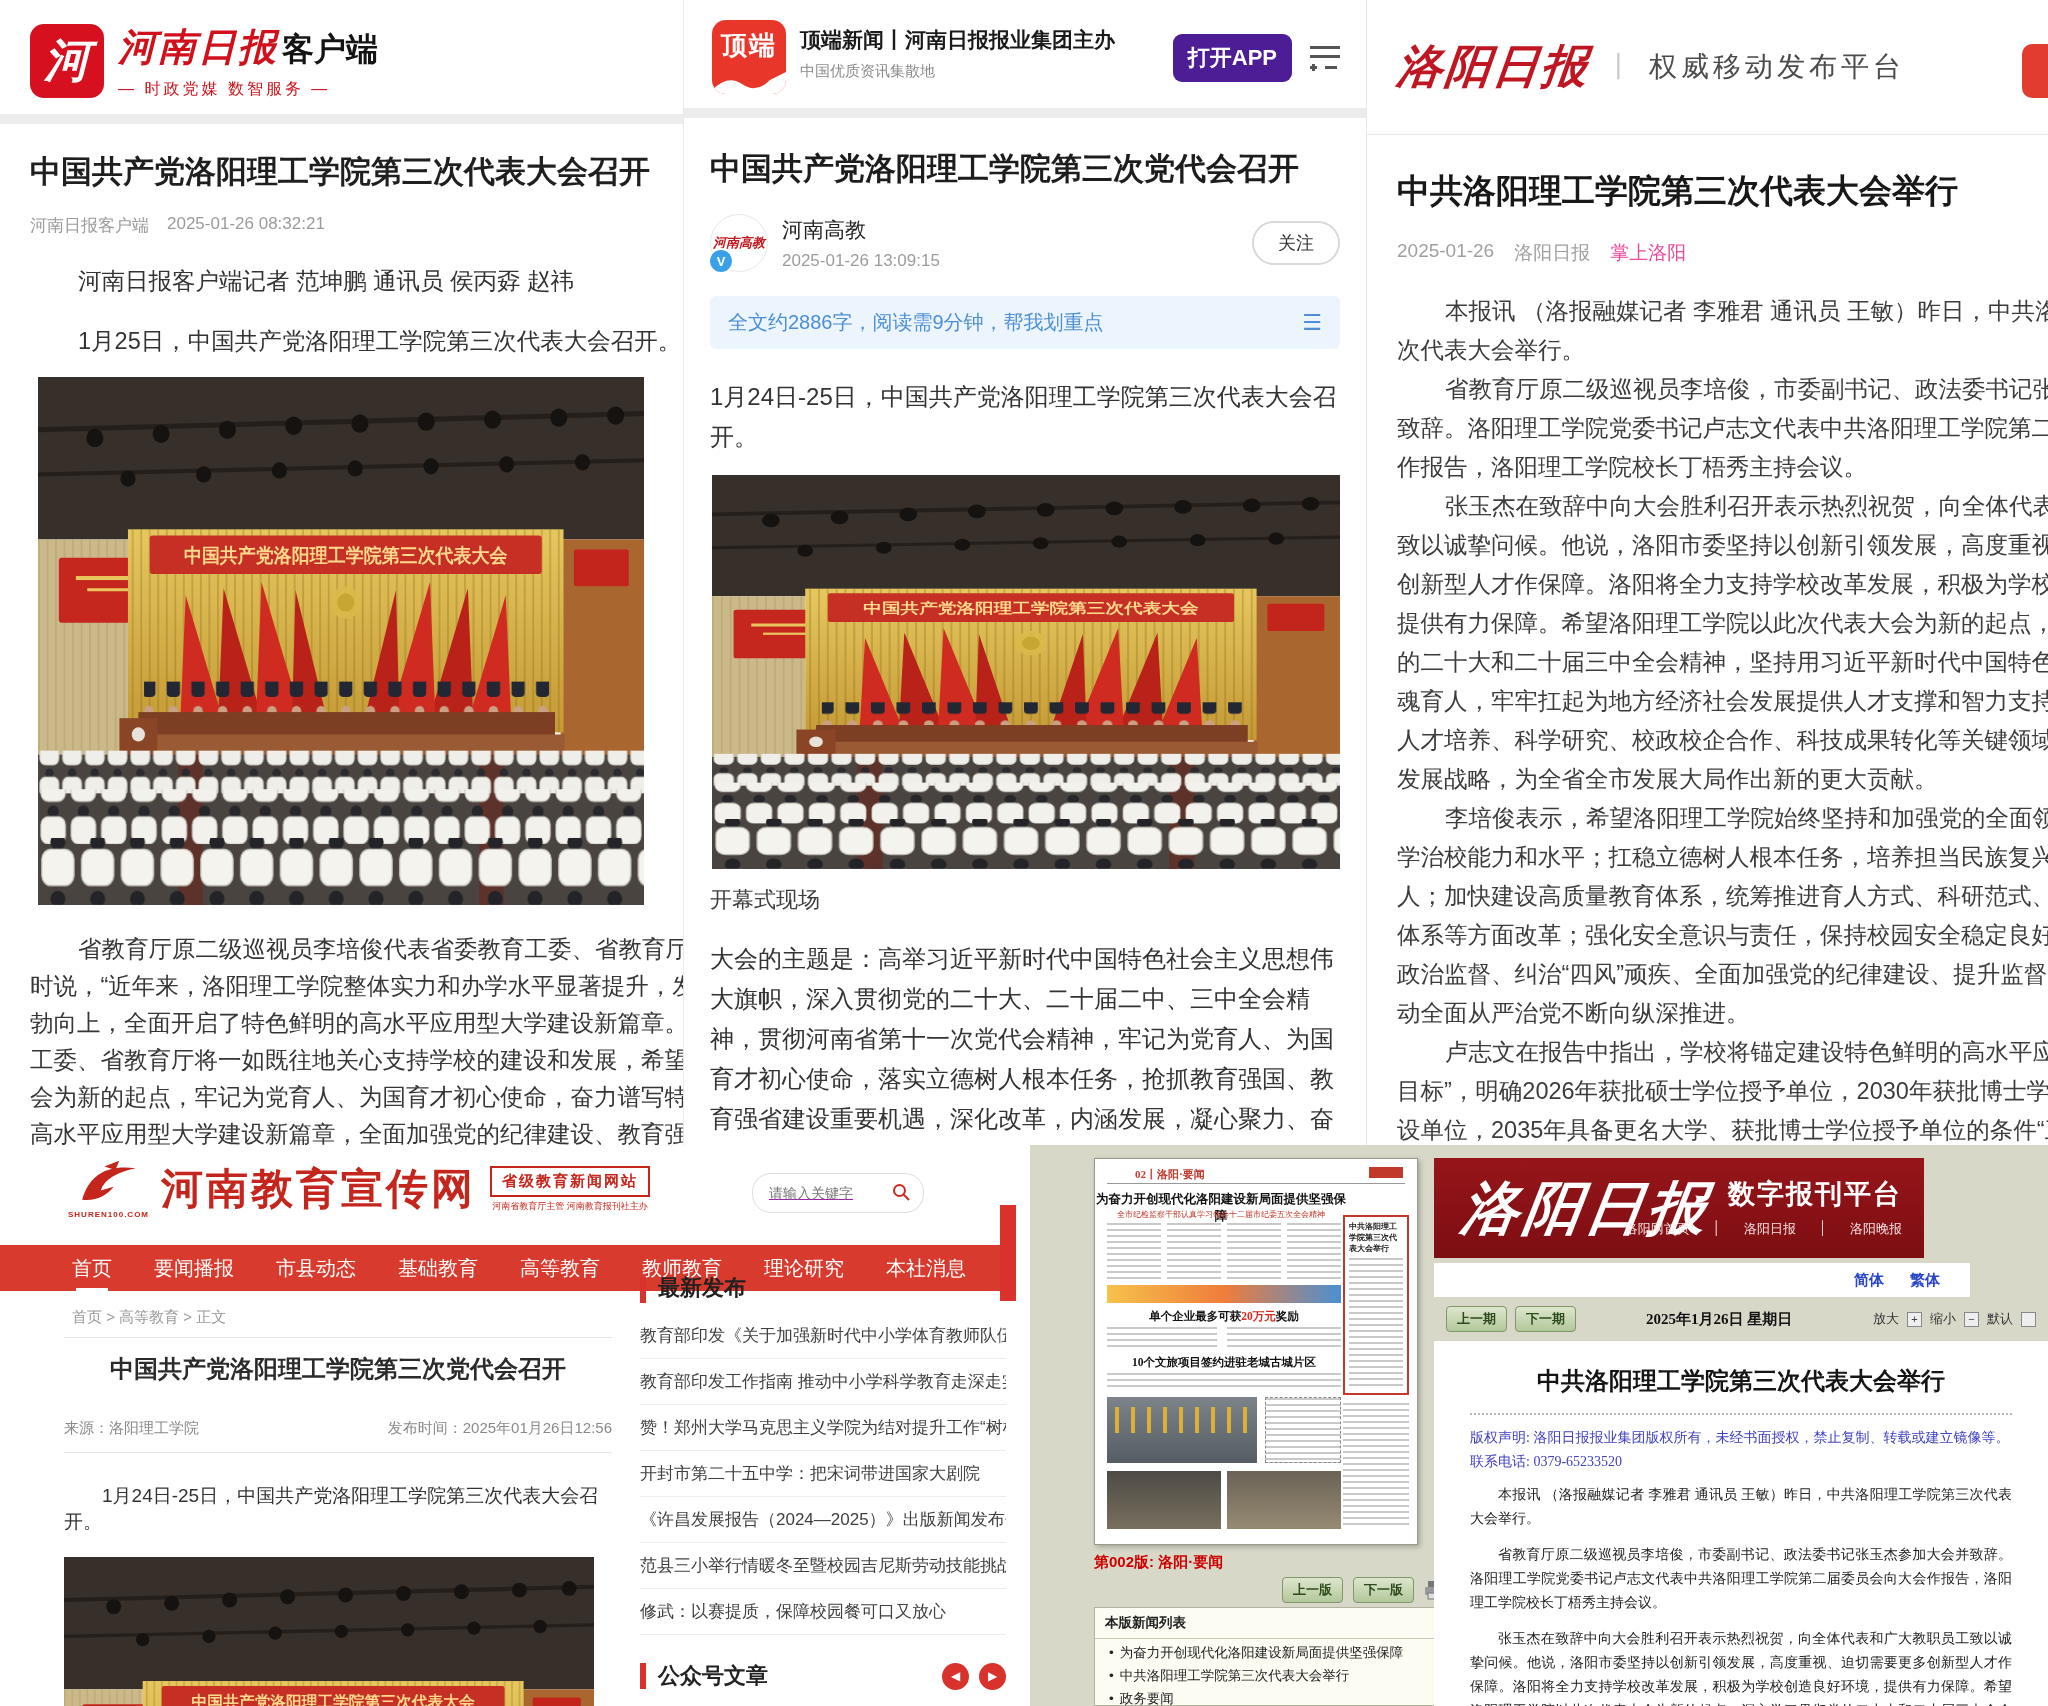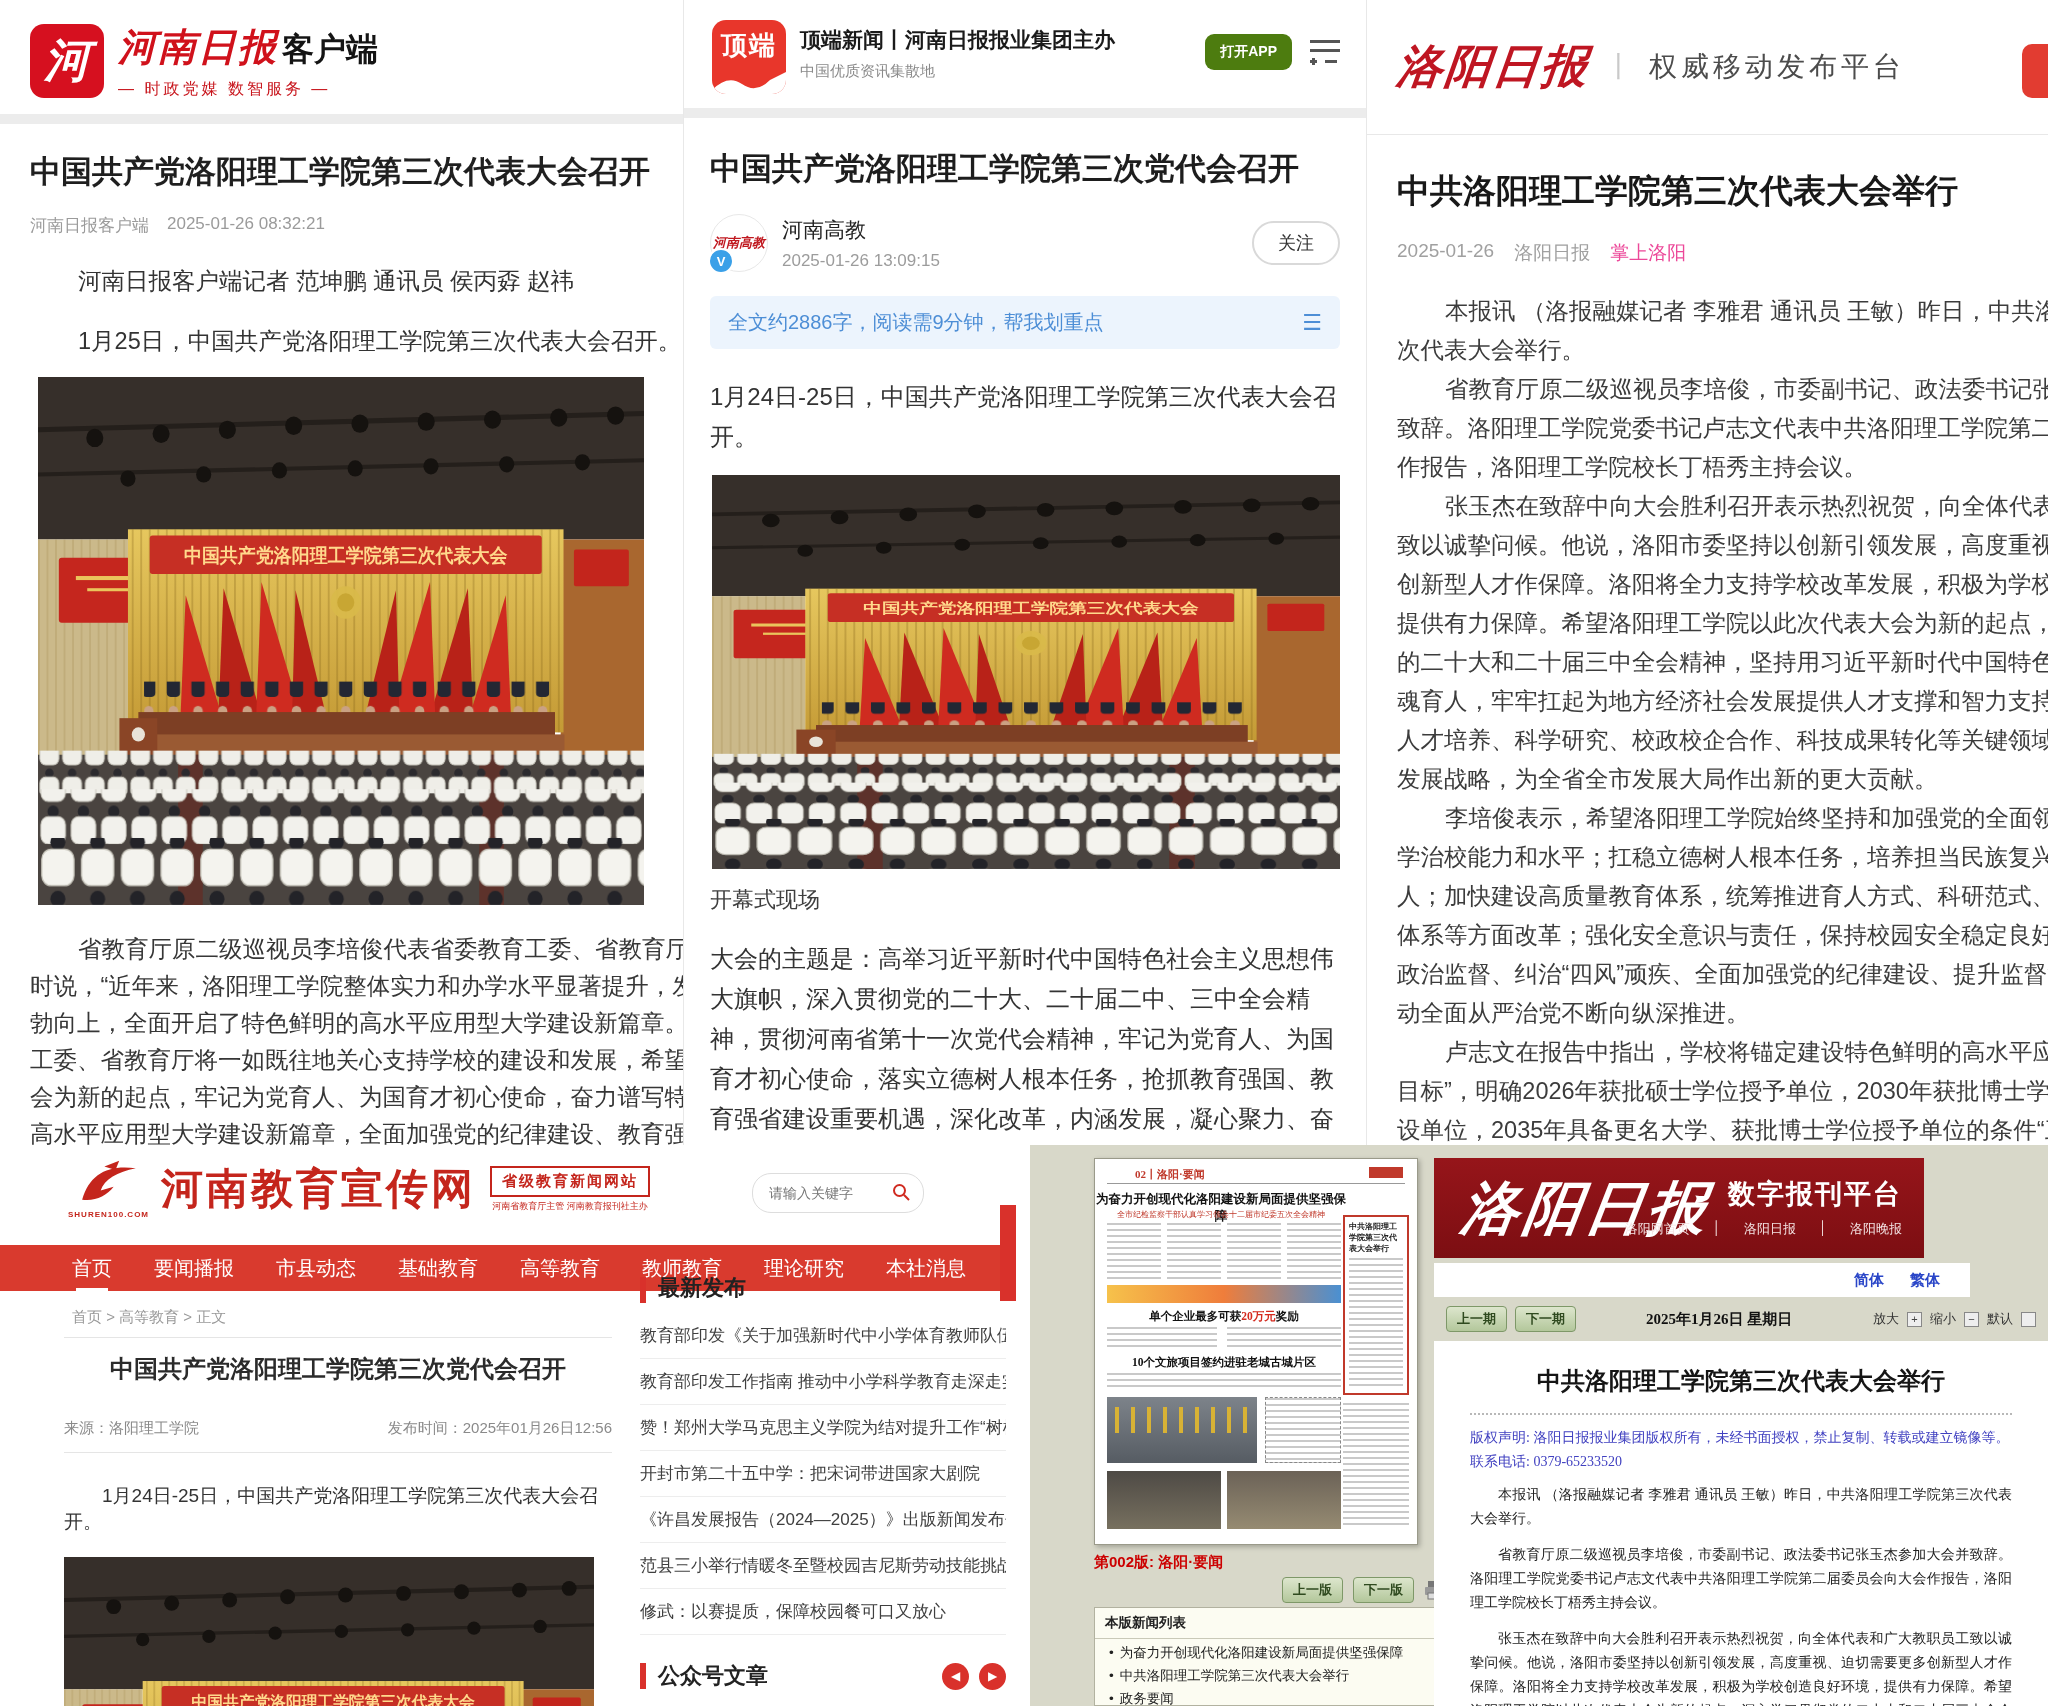--- a/index.html
+++ b/index.html
@@ -32,21 +32,21 @@
   .p1-body .bl{font-size:23.5px;line-height:37px;color:#363636;white-space:nowrap;overflow:hidden;}
   
   .p2-head{display:flex;align-items:flex-start;padding:20px 24px 0 28px;}
   .dd-icon{width:74px;height:74px;background:#e8362b;border-radius:14px;position:relative;overflow:hidden;flex:none;}
   .dd-icon span{position:absolute;top:8px;left:0;right:0;text-align:center;color:#fff;font-weight:900;font-size:26px;letter-spacing:2px;}
   .dd-icon svg{position:absolute;bottom:0;left:0;}
   .dd-ht{margin-left:14px;padding-top:6px;}
   .dd-title{font-size:21px;font-weight:700;color:#1a1a1a;font-family:"Liberation Serif","DejaVu Serif",serif;}
   .dd-sub{margin-top:8px;font-size:15px;color:#8a8a8a;}
   .dd-right{margin-left:auto;display:flex;align-items:center;gap:16px;padding-top:14px;}
-  .open-app{background:#4d7c0f;color:#fff;font-size:14px;font-weight:700;padding:9px 15px;border-radius:9px;}
+  .open-app{background:#4c1d95;color:#fff;font-size:22px;font-weight:700;padding:9px 15px;border-radius:9px;}
   .p2-title{margin:30px 26px 0;font-size:31px;font-weight:700;color:#1d1d1d;}
   .p2-author{display:flex;align-items:center;margin:24px 26px 0;}
   .avatar{width:56px;height:56px;border-radius:50%;border:1px solid #e8e8e8;position:relative;flex:none;
           display:flex;align-items:center;justify-content:center;background:#fff;}
   .avatar .cal{font:italic 700 13px "Liberation Serif","DejaVu Serif",serif;color:#c0181f;}
   .vbadge{position:absolute;left:-3px;bottom:-3px;width:22px;height:22px;border-radius:50%;
           background:#3aa0e8;border:2px solid #fff;color:#fff;font-size:13px;font-weight:900;
           display:flex;align-items:center;justify-content:center;}
   .au-col{margin-left:14px;}
   .au-name{font-size:21px;color:#222;}
@@ -73,21 +73,21 @@
   .p3-body .bl{font-size:23.5px;line-height:39px;color:#3c3c3c;white-space:nowrap;overflow:hidden;}
   
   .p4-logo{position:absolute;left:68px;top:14px;display:flex;align-items:center;}
   .sw-col{display:flex;flex-direction:column;align-items:center;}
   .sw-sub{font-size:8px;color:#c4251c;font-weight:700;margin-top:1px;letter-spacing:1px;}
   .p4-name{margin-left:12px;font-size:42px;font-weight:900;color:#c4251c;letter-spacing:3px;}
   .p4-badge{margin-left:14px;display:flex;flex-direction:column;align-items:center;}
   .badge-box{border:2px solid #c4251c;color:#c4251c;font-size:15px;font-weight:700;padding:4px 10px;letter-spacing:2px;}
   .badge-sub{margin-top:3px;font-size:9px;color:#c4251c;}
   .p4-search{position:absolute;right:92px;top:28px;width:170px;height:38px;border:1px solid #ddd;border-radius:19px;}
-  .p4-search input{border:none;outline:none;background:none;width:118px;height:36px;margin-left:14px;font-size:14px;color:#0f766e;}
+  .p4-search input{border:none;outline:none;background:none;width:118px;height:36px;margin-left:14px;font-size:14px;color:#a21caf;text-decoration:underline;}
   .p4-search .sic{position:absolute;right:12px;top:8px;}
   .p4-nav{position:absolute;left:0;top:100px;width:100%;height:46px;background:#d93a2e;display:flex;align-items:center;gap:42px;padding-left:72px;box-sizing:border-box;}
   .p4-nav .ni{color:#fff;font-size:20px;position:relative;}
   .p4-nav .ni.act:after{content:"";position:absolute;left:4px;right:4px;bottom:-9px;height:3px;background:#fff;}
   .p4-bc{position:absolute;left:72px;top:163px;font-size:15px;color:#999;}
   .p4-bcline{position:absolute;left:64px;top:192px;width:548px;border-top:1px solid #e5e5e5;}
   .p4-main{position:absolute;left:64px;top:200px;width:548px;}
   .p4-title{margin-top:8px;text-align:center;font-size:24px;font-weight:700;color:#2b2b2b;}
   .p4-meta{margin-top:34px;display:flex;justify-content:space-between;font-size:15px;color:#8a8a8a;}
   .p4-mline{margin-top:14px;border-top:1px solid #e5e5e5;}

